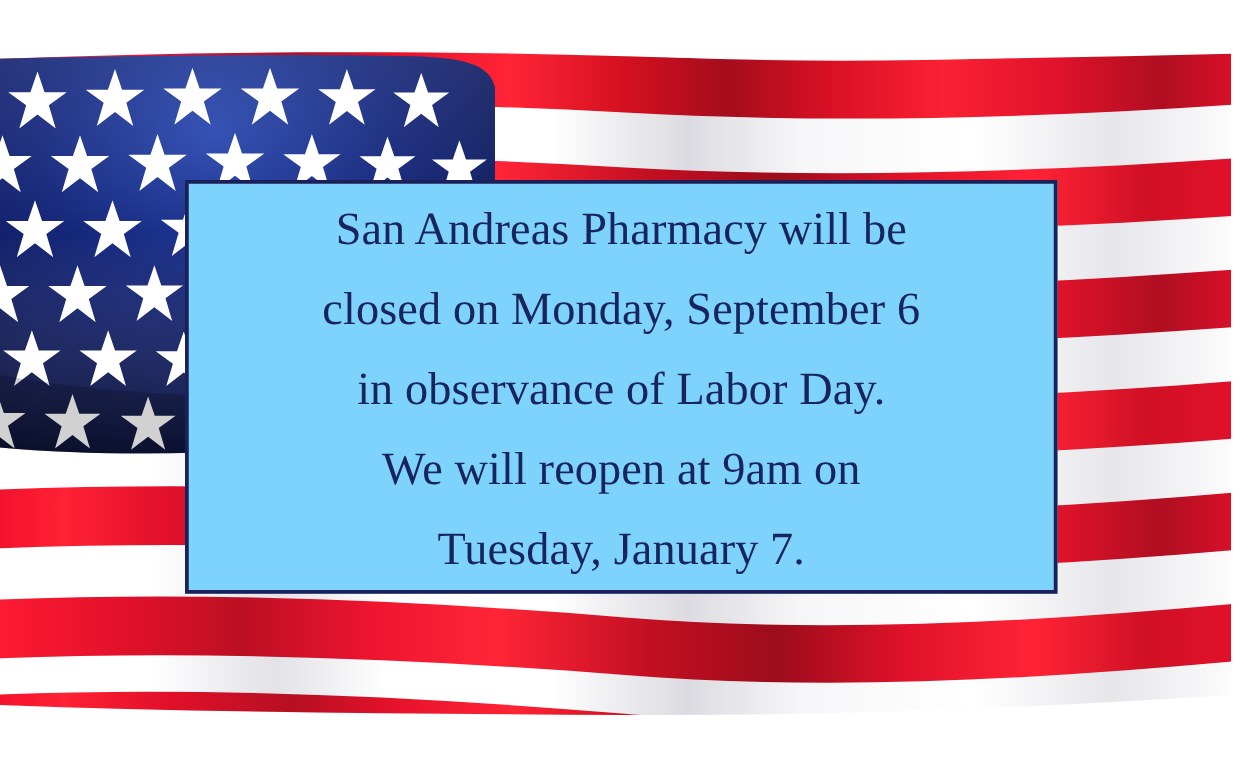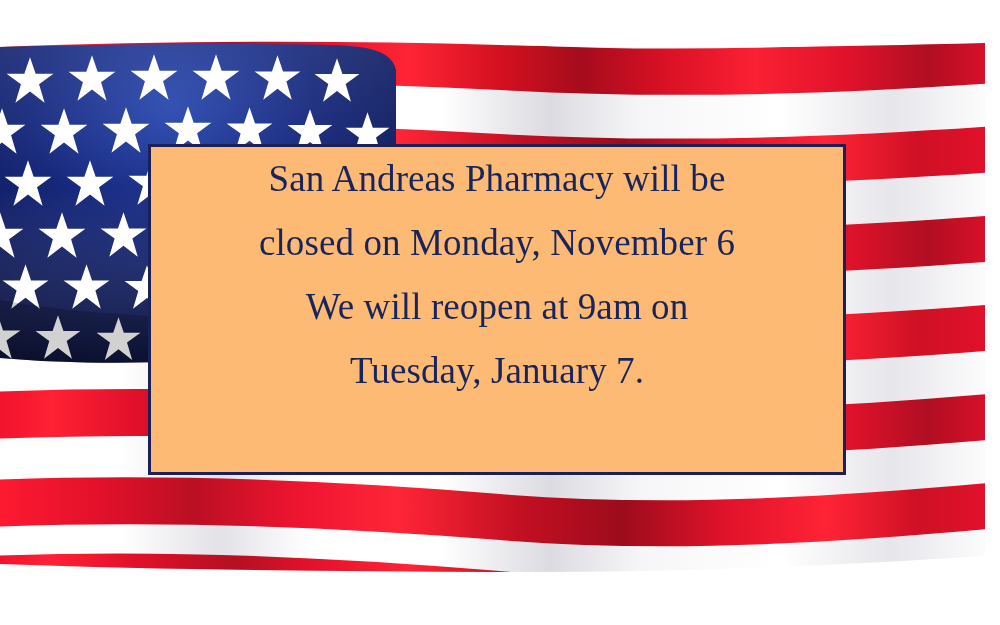--- a/index.html
+++ b/index.html
@@ -15,27 +15,27 @@
     position:absolute;left:0;top:0;width:1000px;height:625px;
     background:#ffffff;overflow:hidden;
   }
   #flag-svg{position:absolute;left:0;top:0;width:1000px;height:625px;display:block;}
 
   
   #notice-box{
     position:absolute;
     left:148px;top:144px;
     width:698px;height:331px;
-    background:#fdba74;
+    background:#7dd3fc;
     border:3px solid #1b2158;
     box-sizing:border-box;
     display:flex;
     flex-direction:column;
     align-items:center;
-    justify-content:flex-start;
+    justify-content:flex-end;
     z-index:5;
   }
   .notice-line{
     display:block;
     width:100%;
     text-align:center;
     color:#18245c;
     font-family:"Liberation Serif", serif;
     font-size:37px;
     line-height:64px;
@@ -240,18 +240,19 @@
     <g clip-path="url(#flagClip)">
       <path d="M -10,352
                C 90,366 200,368 300,356
                C 350,350 380,340 400,330
                L 400,300 L 430,300 L 430,400 L -10,400 Z" fill="none"></path>
     </g>
   </svg>
 
   <div id="notice-box">
     <span class="notice-line">San Andreas Pharmacy will be</span>
-    <span class="notice-line">closed on Monday, November 6</span>
+    <span class="notice-line">closed on Monday, September 6</span>
+    <span class="notice-line">in observance of Labor Day.</span>
     <span class="notice-line">We will reopen at 9am on</span>
     <span class="notice-line">Tuesday, January 7.</span>
   </div>
 
 </div>
 
 </body></html>

